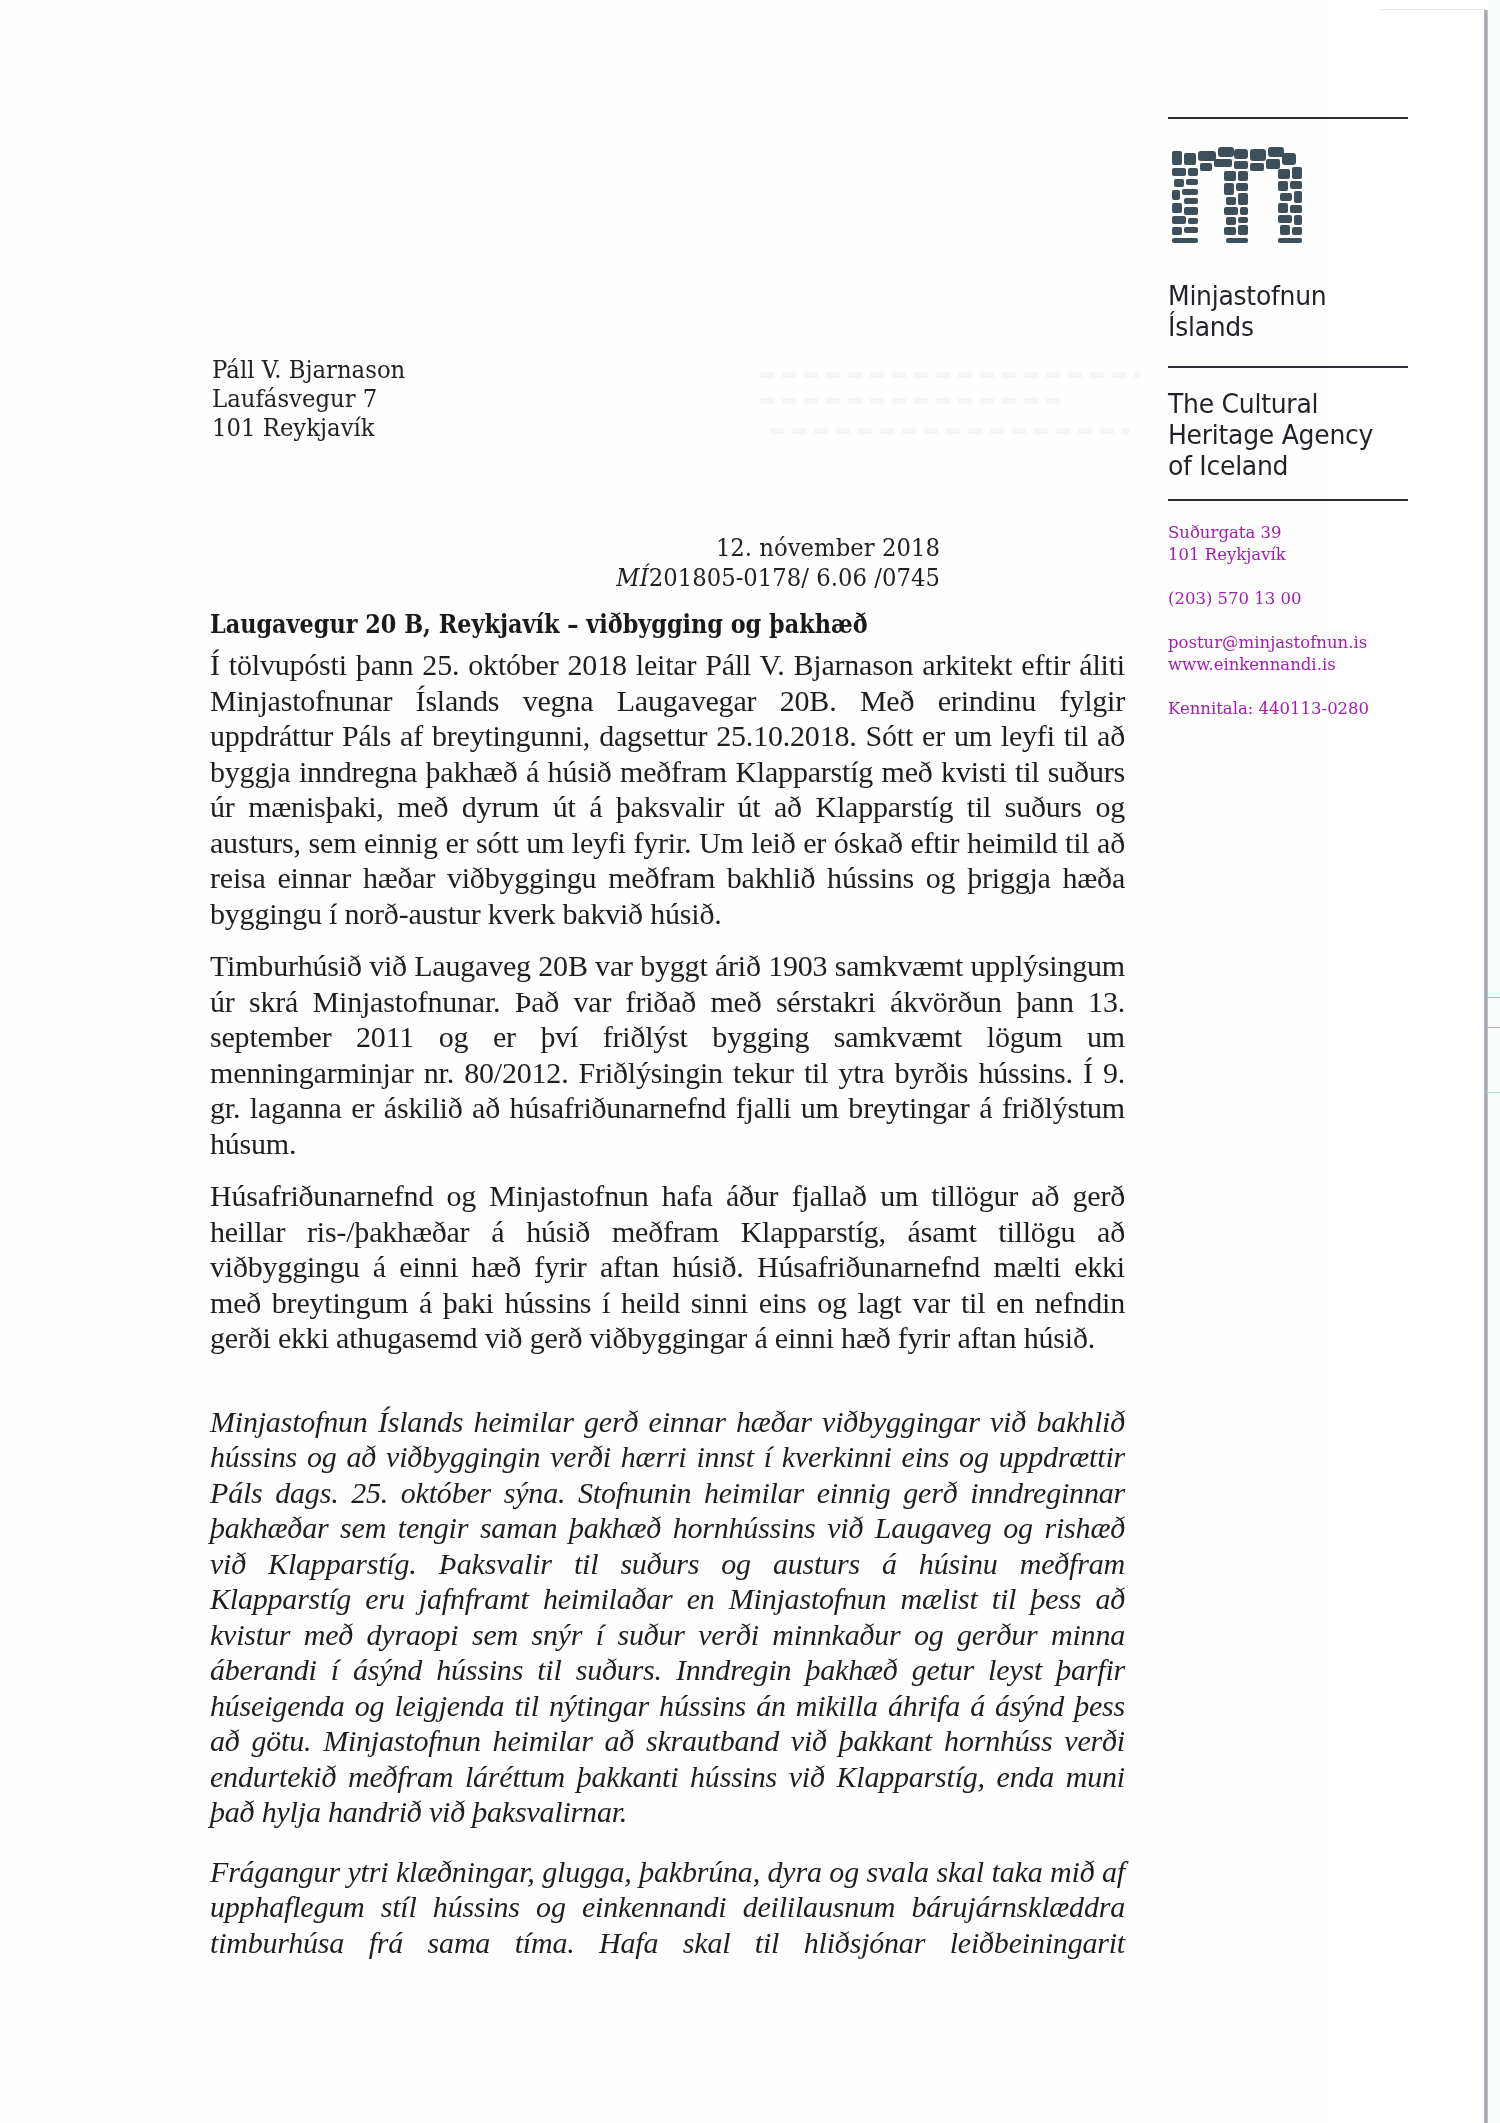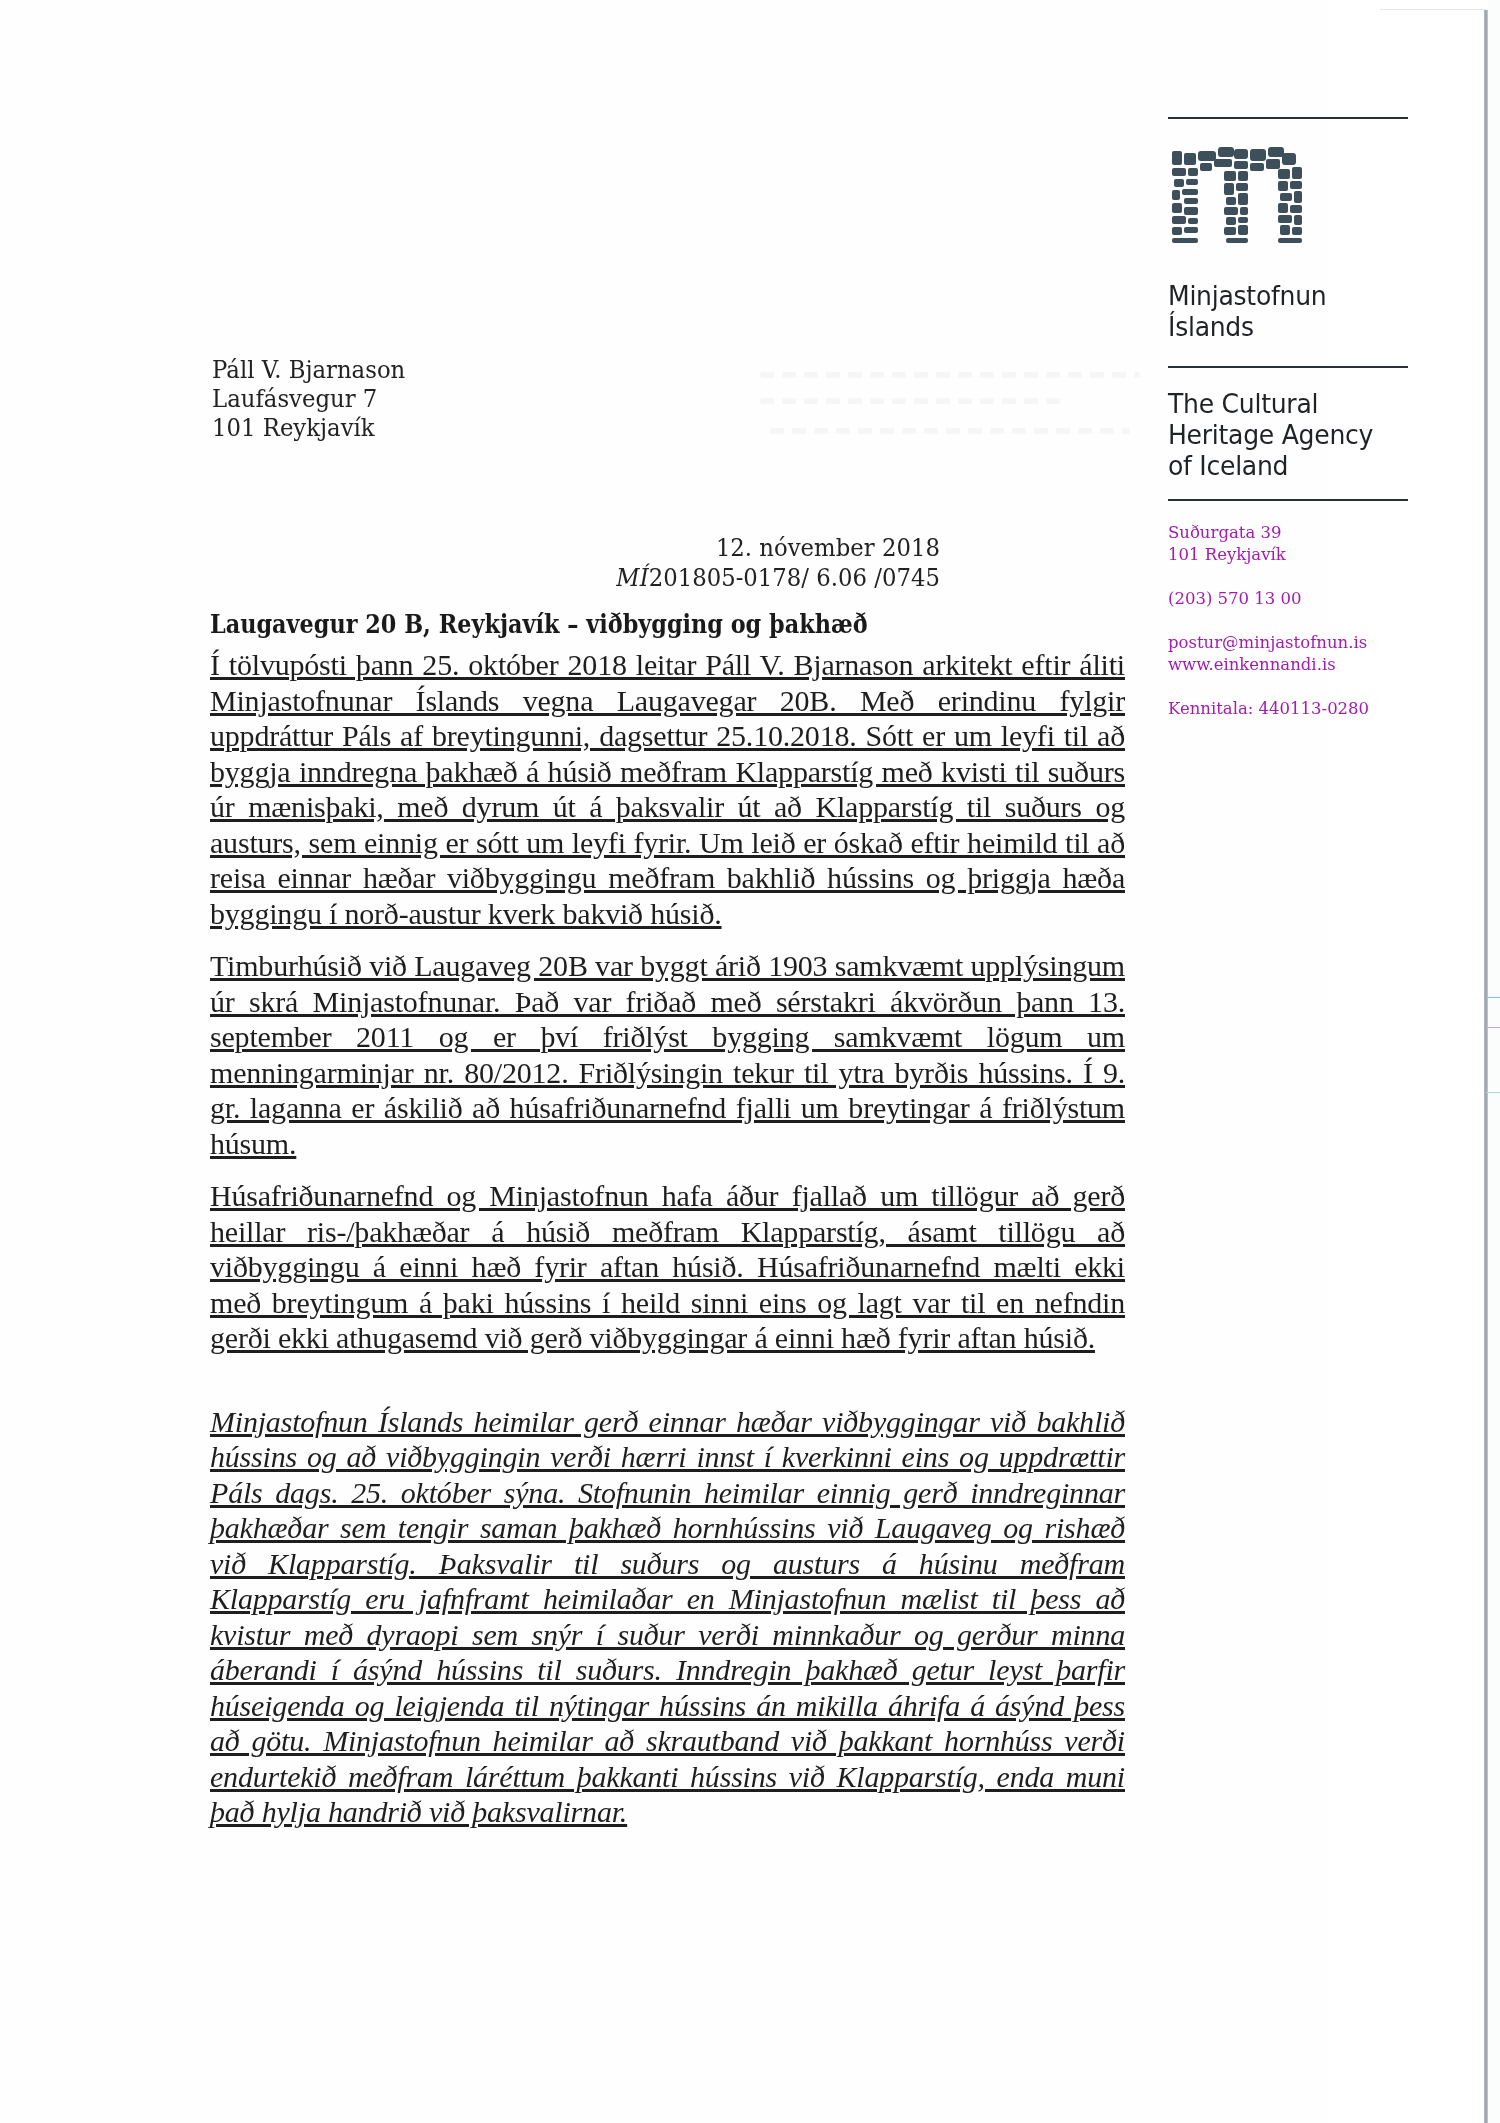--- a/index.html
+++ b/index.html
@@ -144,21 +144,20 @@
       transform-origin: left top;
     }
     .para {
       font-family: "Liberation Serif", "DejaVu Serif", serif;
       font-size: 30px;
       line-height: 35.5px;
       text-align: justify;
       margin: 0 0 15px 0;
       color: #1e1e1e;
       letter-spacing: -0.2px;
-      text-decoration: underline;
     }
     .para.p1 { margin-bottom: 17px; }
     .para.p2 { margin-bottom: 17px; }
     .para.p3 { margin-bottom: 48px; }
     .para.italic { font-style: italic; }
     .para.p4 { margin-bottom: 24px; }
 
     
     .bleed {
       position: absolute;
@@ -285,15 +284,16 @@
     <div>12. nóvember 2018</div>
     <div><span class="ref-prefix">MÍ</span><span>201805-0178/ 6.06 /0745</span></div>
   </div>
 
   <div class="content">
     <h1 class="subject">Laugavegur 20 B, Reykjavík – viðbygging og þakhæð</h1>
     <p class="para p1">Í tölvupósti þann 25. október 2018 leitar Páll V. Bjarnason arkitekt eftir áliti Minjastofnunar Íslands vegna Laugavegar 20B. Með erindinu fylgir uppdráttur Páls af breytingunni, dagsettur 25.10.2018. Sótt er um leyfi til að byggja inndregna þakhæð á húsið meðfram Klapparstíg með kvisti til suðurs úr mænisþaki, með dyrum út á þaksvalir út að Klapparstíg til suðurs og austurs, sem einnig er sótt um leyfi fyrir. Um leið er óskað eftir heimild til að reisa einnar hæðar viðbyggingu meðfram bakhlið hússins og þriggja hæða byggingu í norð-austur kverk bakvið húsið.</p>
     <p class="para p2">Timburhúsið við Laugaveg 20B var byggt árið 1903 samkvæmt upplýsingum úr skrá Minjastofnunar. Það var friðað með sérstakri ákvörðun þann 13. september 2011 og er því friðlýst bygging samkvæmt lögum um menningarminjar nr. 80/2012. Friðlýsingin tekur til ytra byrðis hússins. Í 9. gr. laganna er áskilið að húsafriðunarnefnd fjalli um breytingar á friðlýstum húsum.</p>
     <p class="para p3">Húsafriðunarnefnd og Minjastofnun hafa áður fjallað um tillögur að gerð heillar ris-/þakhæðar á húsið meðfram Klapparstíg, ásamt tillögu að viðbyggingu á einni hæð fyrir aftan húsið. Húsafriðunarnefnd mælti ekki með breytingum á þaki hússins í heild sinni eins og lagt var til en nefndin gerði ekki athugasemd við gerð viðbyggingar á einni hæð fyrir aftan húsið.</p>
     <p class="para italic p4">Minjastofnun Íslands heimilar gerð einnar hæðar viðbyggingar við bakhlið hússins og að viðbyggingin verði hærri innst í kverkinni eins og uppdrættir Páls dags. 25. október sýna. Stofnunin heimilar einnig gerð inndreginnar þakhæðar sem tengir saman þakhæð hornhússins við Laugaveg og rishæð við Klapparstíg. Þaksvalir til suðurs og austurs á húsinu meðfram Klapparstíg eru jafnframt heimilaðar en Minjastofnun mælist til þess að kvistur með dyraopi sem snýr í suður verði minnkaður og gerður minna áberandi í ásýnd hússins til suðurs. Inndregin þakhæð getur leyst þarfir húseigenda og leigjenda til nýtingar hússins án mikilla áhrifa á ásýnd þess að götu. Minjastofnun heimilar að skrautband við þakkant hornhúss verði endurtekið meðfram láréttum þakkanti hússins við Klapparstíg, enda muni það hylja handrið við þaksvalirnar.</p>
+    <p class="para italic" style="text-align-last: justify;">Frágangur ytri klæðningar, glugga, þakbrúna, dyra og svala skal taka mið af upphaflegum stíl hússins og einkennandi deililausnum bárujárnsklæddra timburhúsa frá sama tíma. Hafa skal til hliðsjónar leiðbeiningarit</p>
   </div>
 
 </div>
 
 </body></html>

